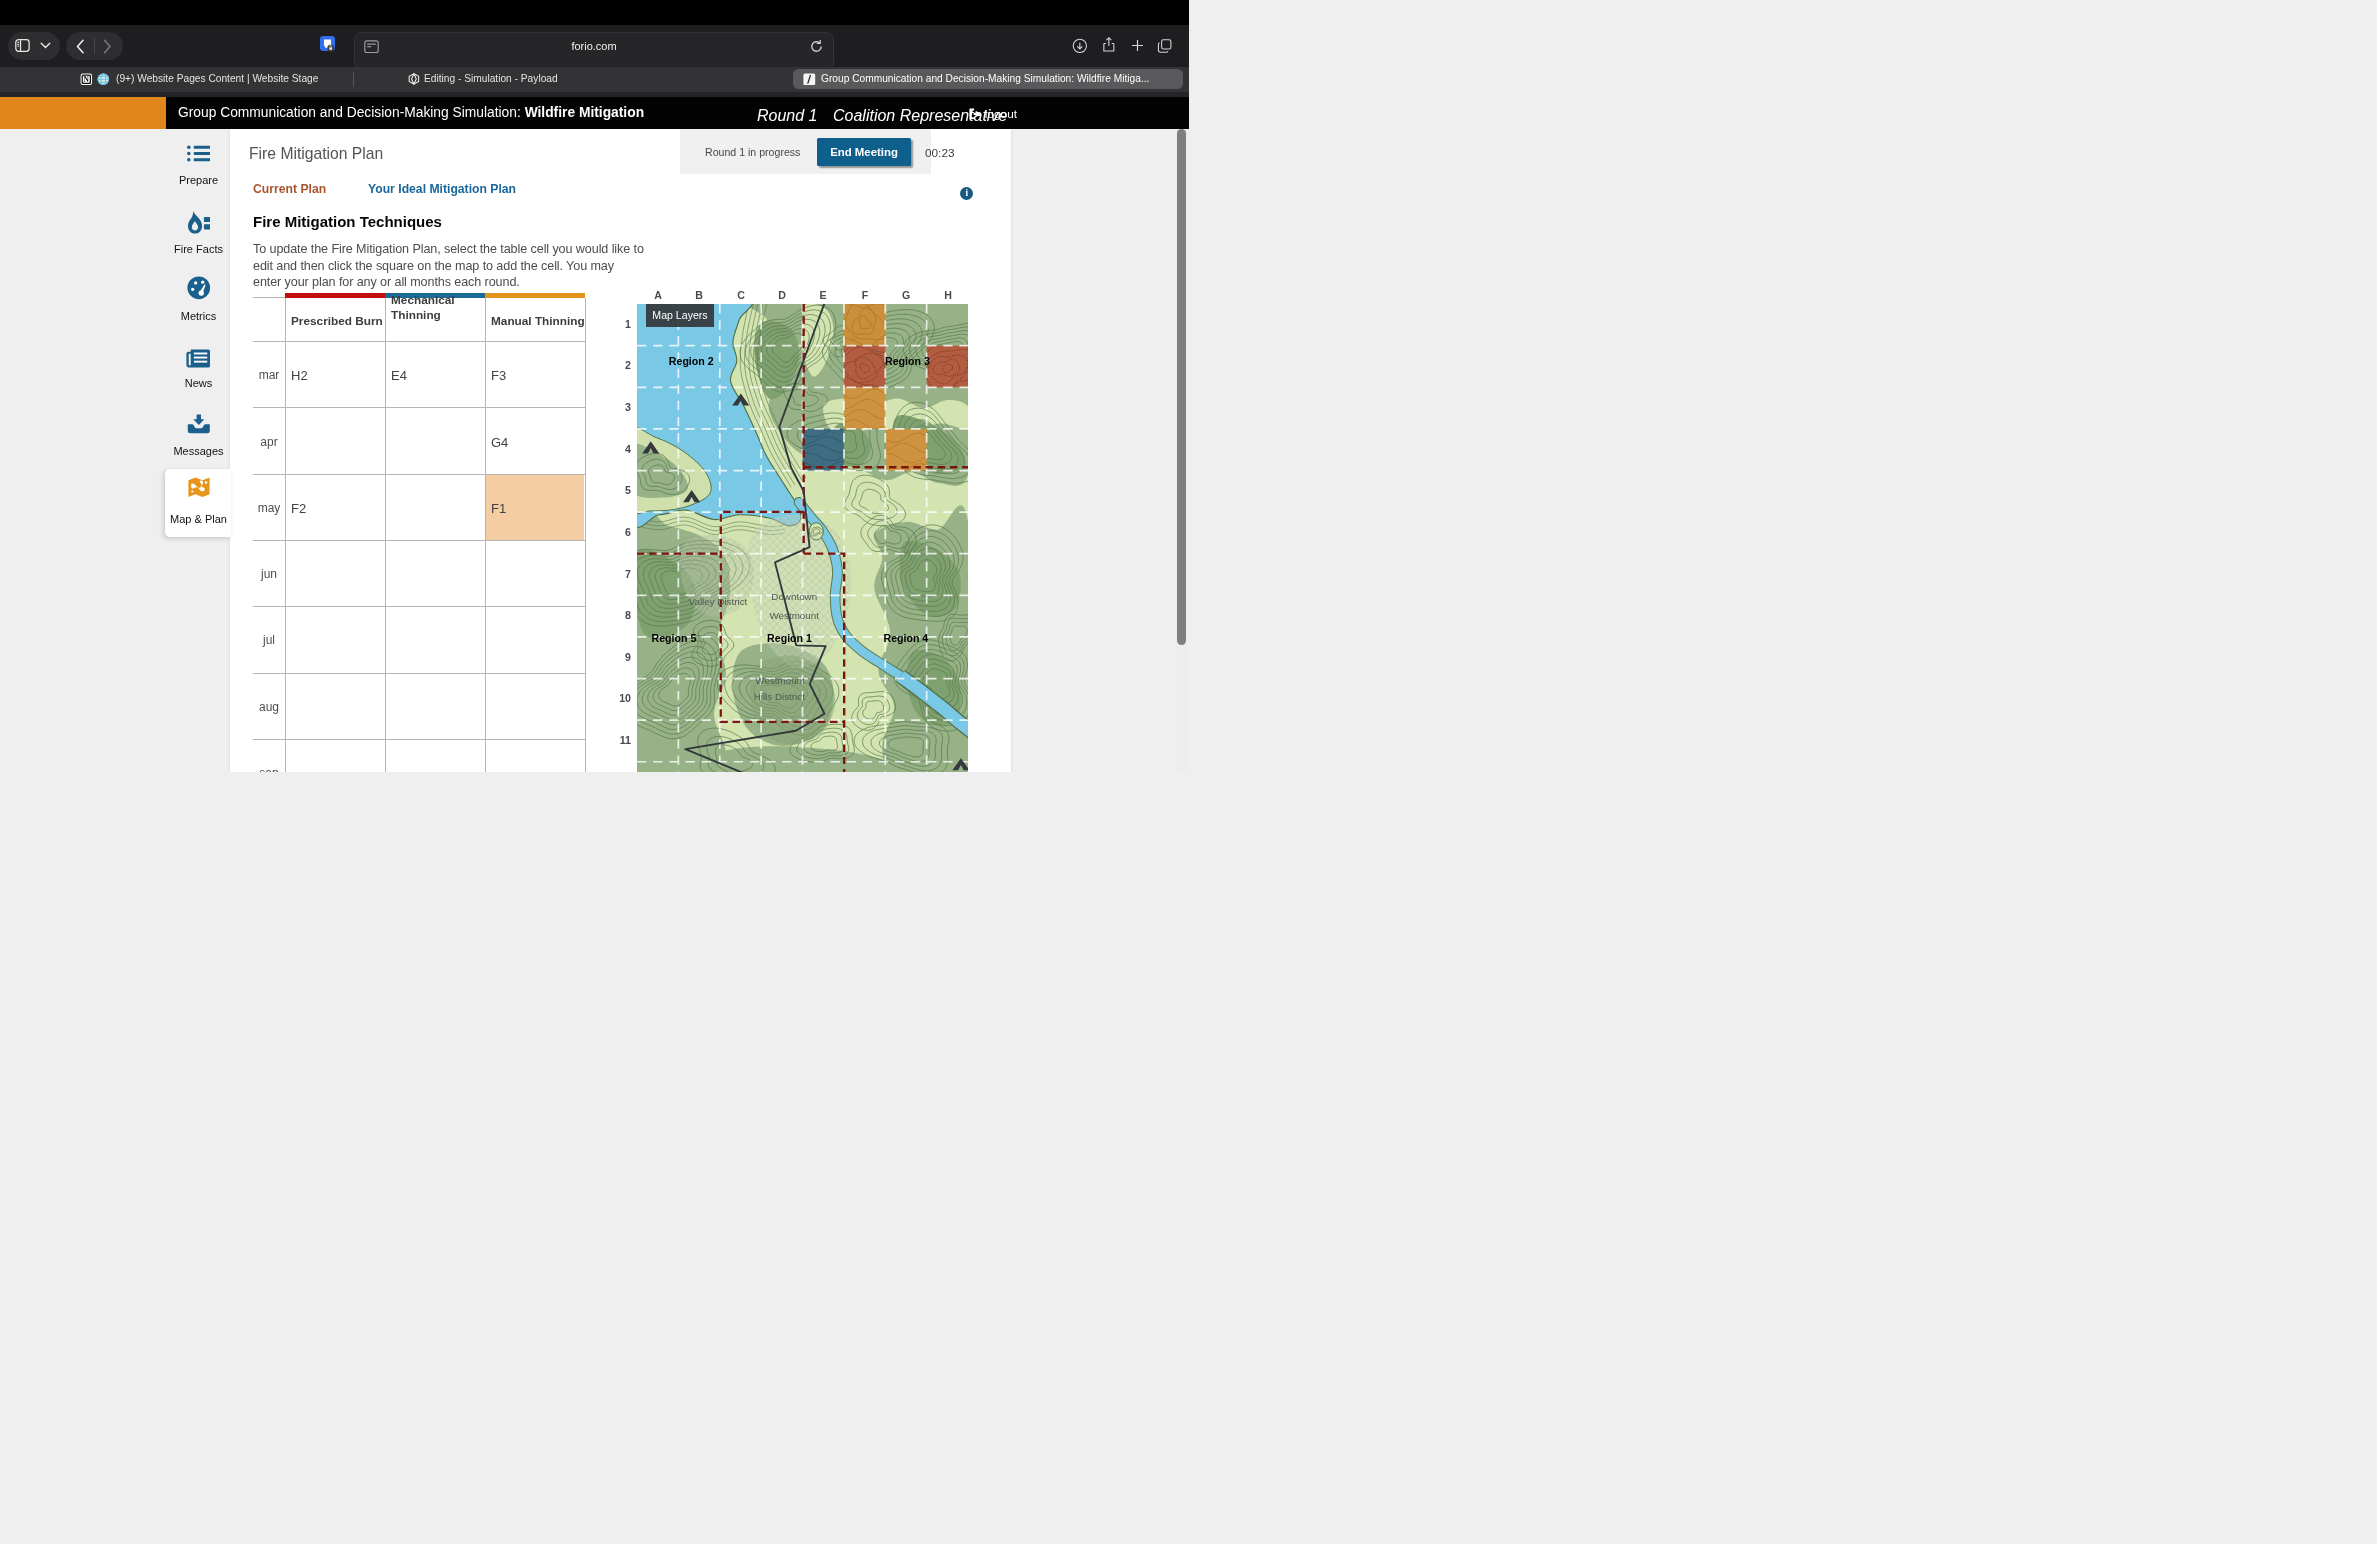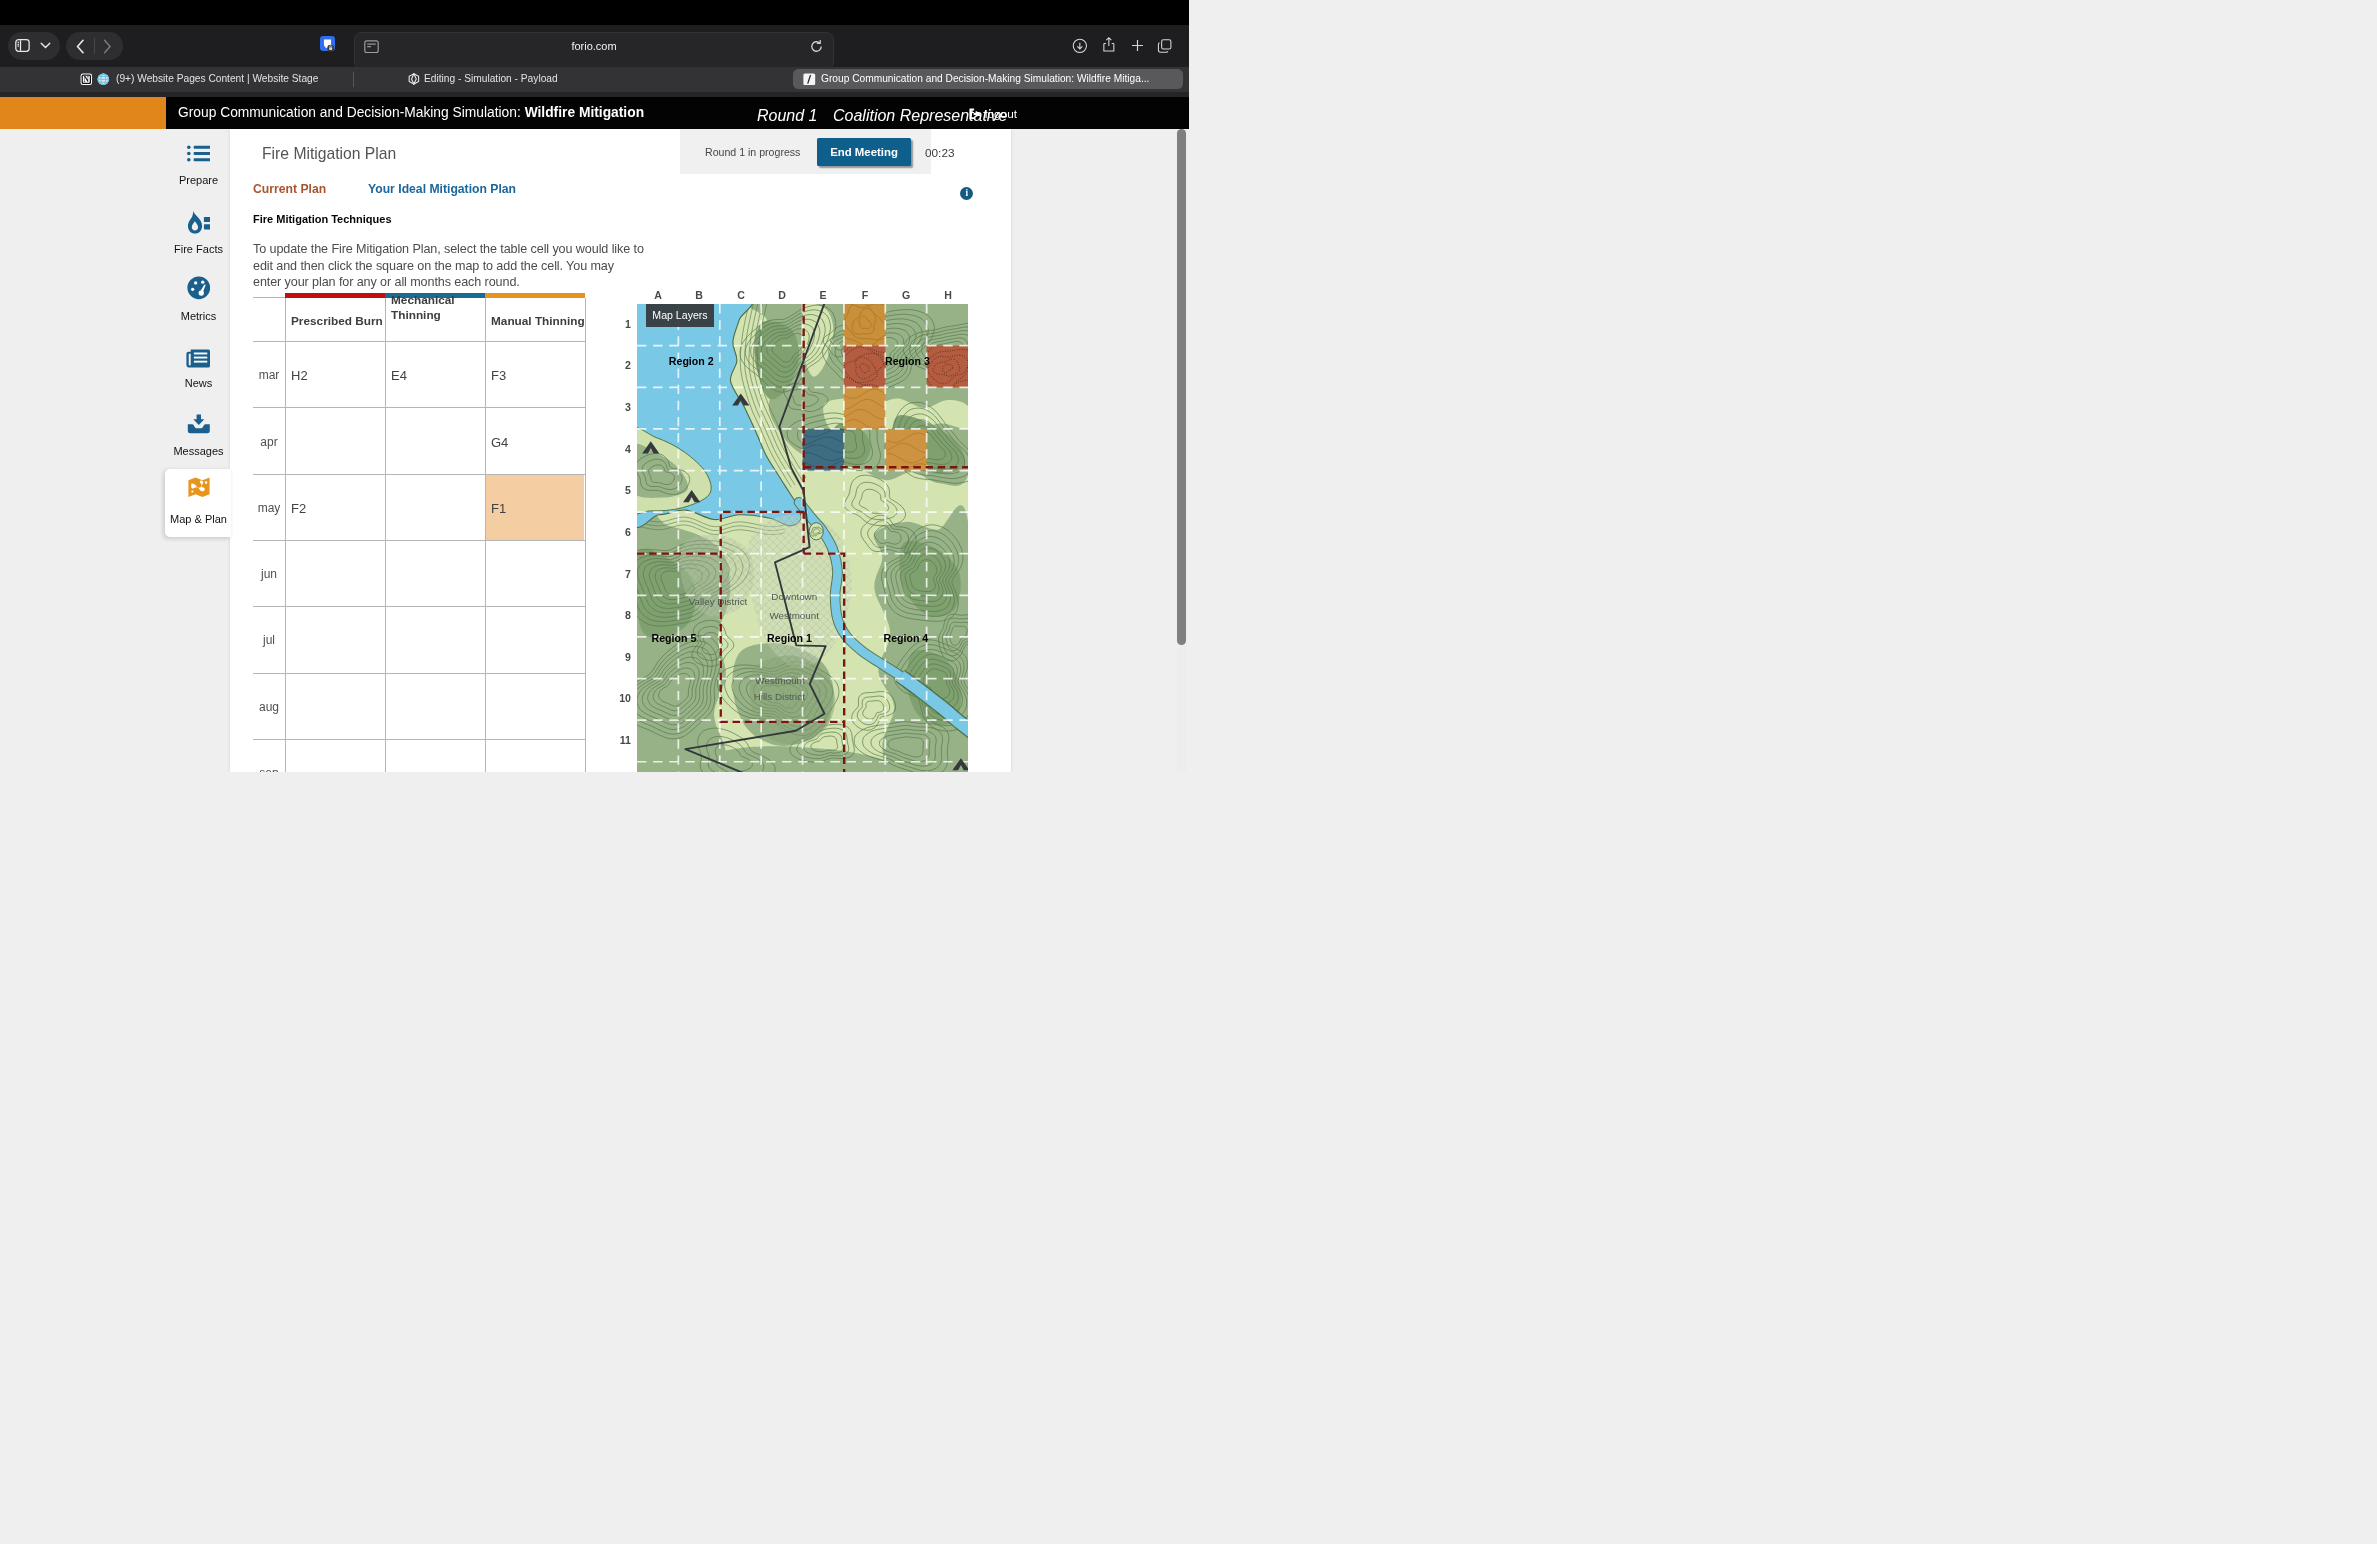--- a/index.html
+++ b/index.html
@@ -35,24 +35,24 @@
 
 #whitepanel { left:230px; top:129px; width:781px; height:644px; background:#fff; box-shadow:0 0 3.1px rgba(0,0,0,0.12); }
 #mapplantile { left:165px; top:469px; width:66px; height:68px; background:#fff; border-radius:4.7px 0 0 4.7px; box-shadow:-1.6px 1.6px 4.7px rgba(0,0,0,0.14); }
 
 
 .sbitem { position:absolute; left:159px; width:79px; text-align:center; color:#121212; font-size:11px; }
 .sbicon { position:absolute; left:159px; width:79px; text-align:center; color:#1b608c; }
 .sbicon svg { display:inline-block; }
 
 
-#cttitle { left:262px; top:145px; font-size:15.7px; color:#545454; }
+#cttitle { left:249px; top:145px; font-size:15.7px; color:#545454; }
 #tabCurrent { left:253px; top:182px; font-size:12.2px; font-weight:bold; color:#a8552f; }
 #tabIdeal { left:368px; top:182px; font-size:12.2px; font-weight:bold; color:#1b679c; }
-#ctheads { left:253px; top:213px; font-size:11px; font-weight:bold; color:#050505; }
+#ctheads { left:253px; top:213px; font-size:15px; font-weight:bold; color:#050505; }
 #ctpara { left:253px; top:241px; font-size:12.6px; line-height:16.5px; color:#4c4c4c; letter-spacing:-0.1px; }
 
 
 #fmtable { left:253px; top:293px; width:332px; }
 .tcolbord { position:absolute; top:0; height:5px; }
 #tb-red { left:32px; width:100px; background:#c30e10; }
 #tb-blue { left:132px; width:100px; background:#1a6a96; }
 #tb-orange { left:232px; width:100px; background:#e2941d; }
 .vline { position:absolute; width:0.8px; background:#b5b5b5; }
 .hline { position:absolute; height:0.8px; background:#b5b5b5; left:0; width:332px; }

